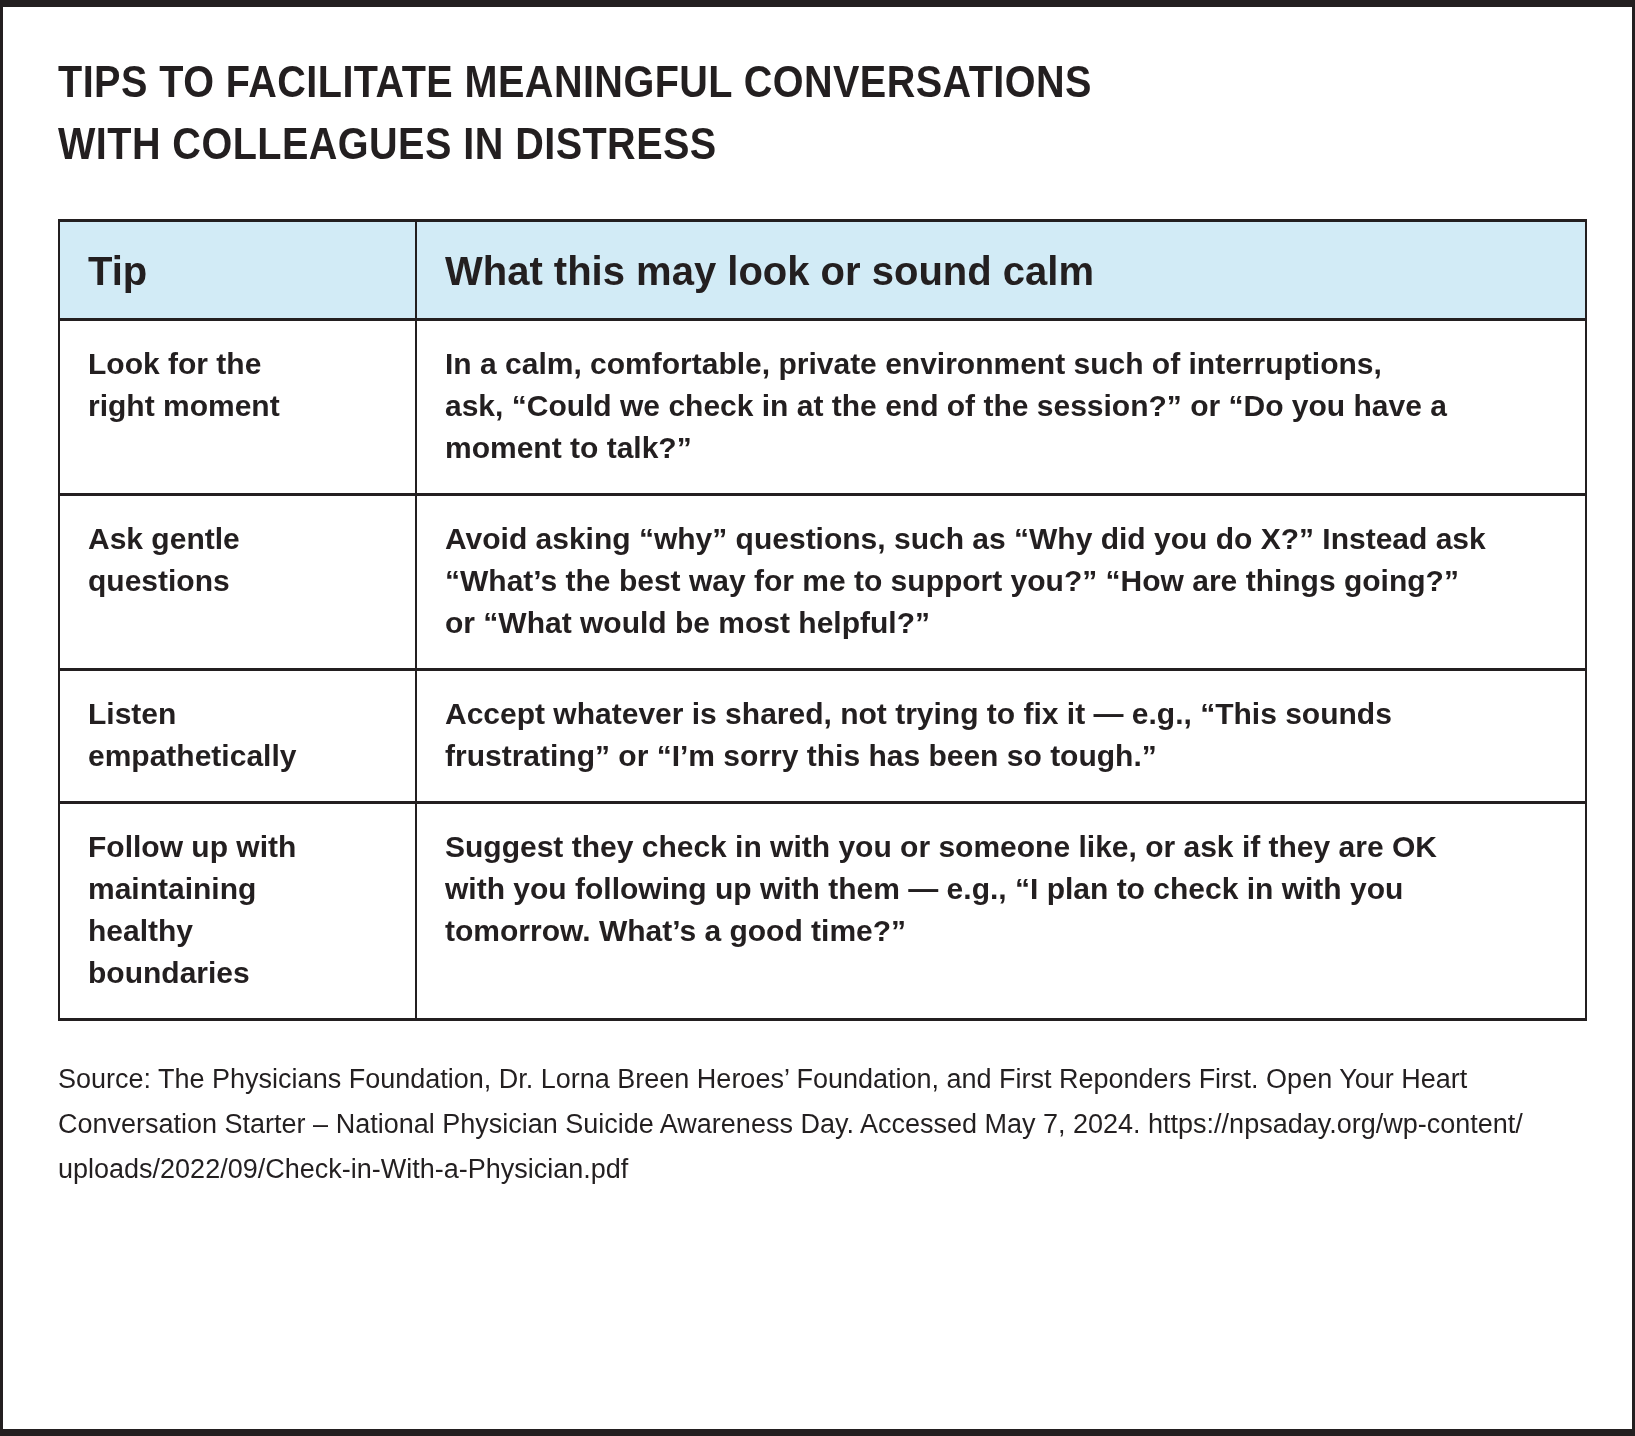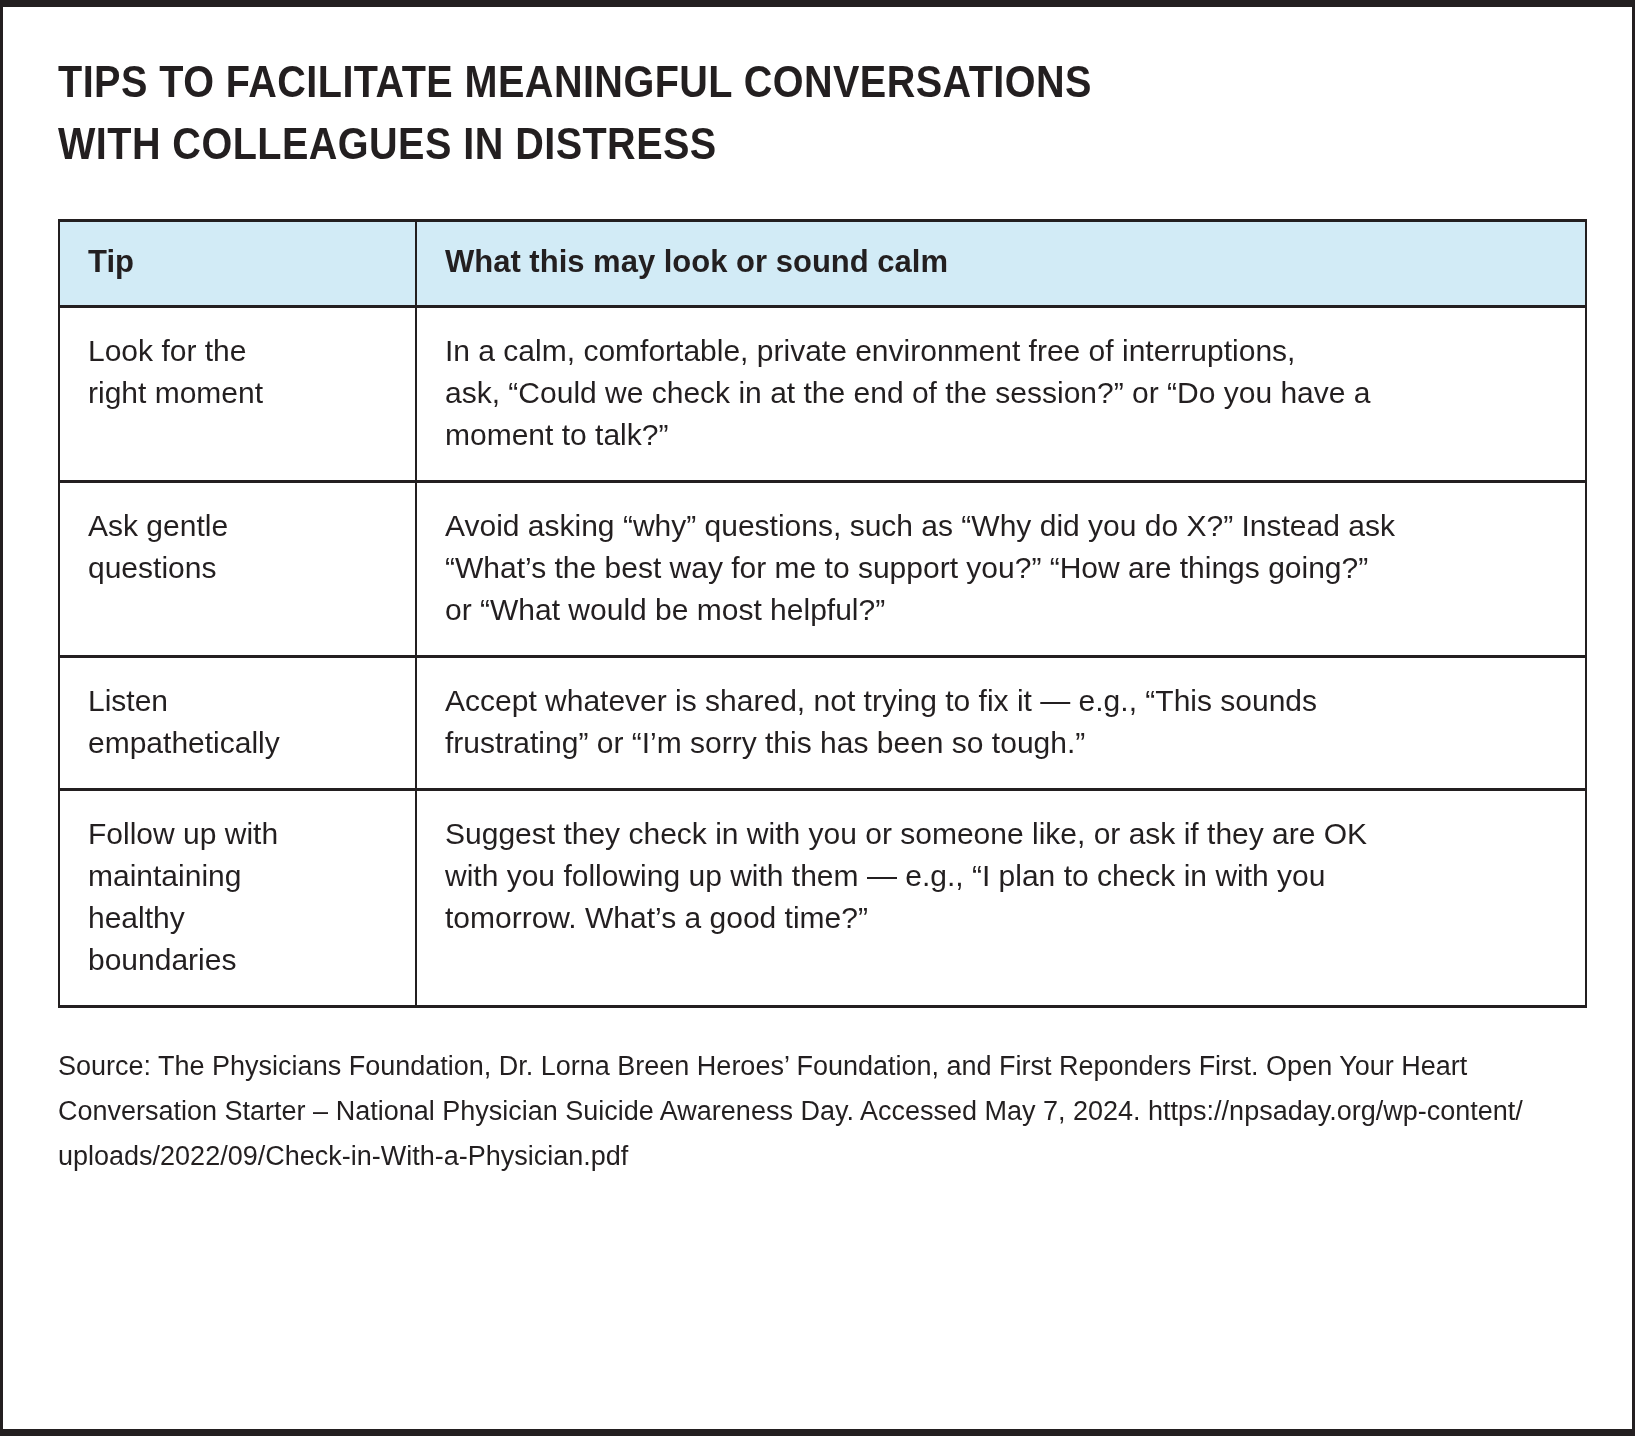--- a/index.html
+++ b/index.html
@@ -44,31 +44,31 @@
   table.tips-table th,
   table.tips-table td {
     border: 2px solid var(--ink);
     vertical-align: top;
     text-align: left;
     white-space: pre-line;
   }
   table.tips-table tr { border-top: 3px solid var(--ink); border-bottom: 3px solid var(--ink); }
   table.tips-table th {
     background: var(--header-bg);
-    font-size: 31px;
+    font-size: 40px;
     font-weight: bold;
     height: 86px;
-    padding: 20px 20px 24px 28px;
+    padding: 27px 20px 24px 28px;
     vertical-align: middle;
   }
   table.tips-table td {
     font-size: 30px;
     line-height: 42px;
     padding: 22px 24px 24px 28px;
-    font-weight: normal;
+    font-weight: bold;
   }
   .source-note {
     margin-top: 36px;
     margin-left: 0;
     font-size: 27px;
     line-height: 45px;
     white-space: pre-line;
     color: var(--ink);
   }
 </style>
@@ -88,21 +88,21 @@
     <thead>
       <tr>
         <th>Tip</th>
         <th>What this may look or sound calm</th>
       </tr>
     </thead>
     <tbody>
       <tr>
         <td class="tip">Look for the
 right moment</td>
-        <td class="desc">In a calm, comfortable, private environment free of interruptions,
+        <td class="desc">In a calm, comfortable, private environment such of interruptions,
 ask, “Could we check in at the end of the session?” or “Do you have a
 moment to talk?”</td>
       </tr>
       <tr>
         <td class="tip">Ask gentle
 questions</td>
         <td class="desc">Avoid asking “why” questions, such as “Why did you do X?” Instead ask
 “What’s the best way for me to support you?” “How are things going?”
 or “What would be most helpful?”</td>
       </tr>

